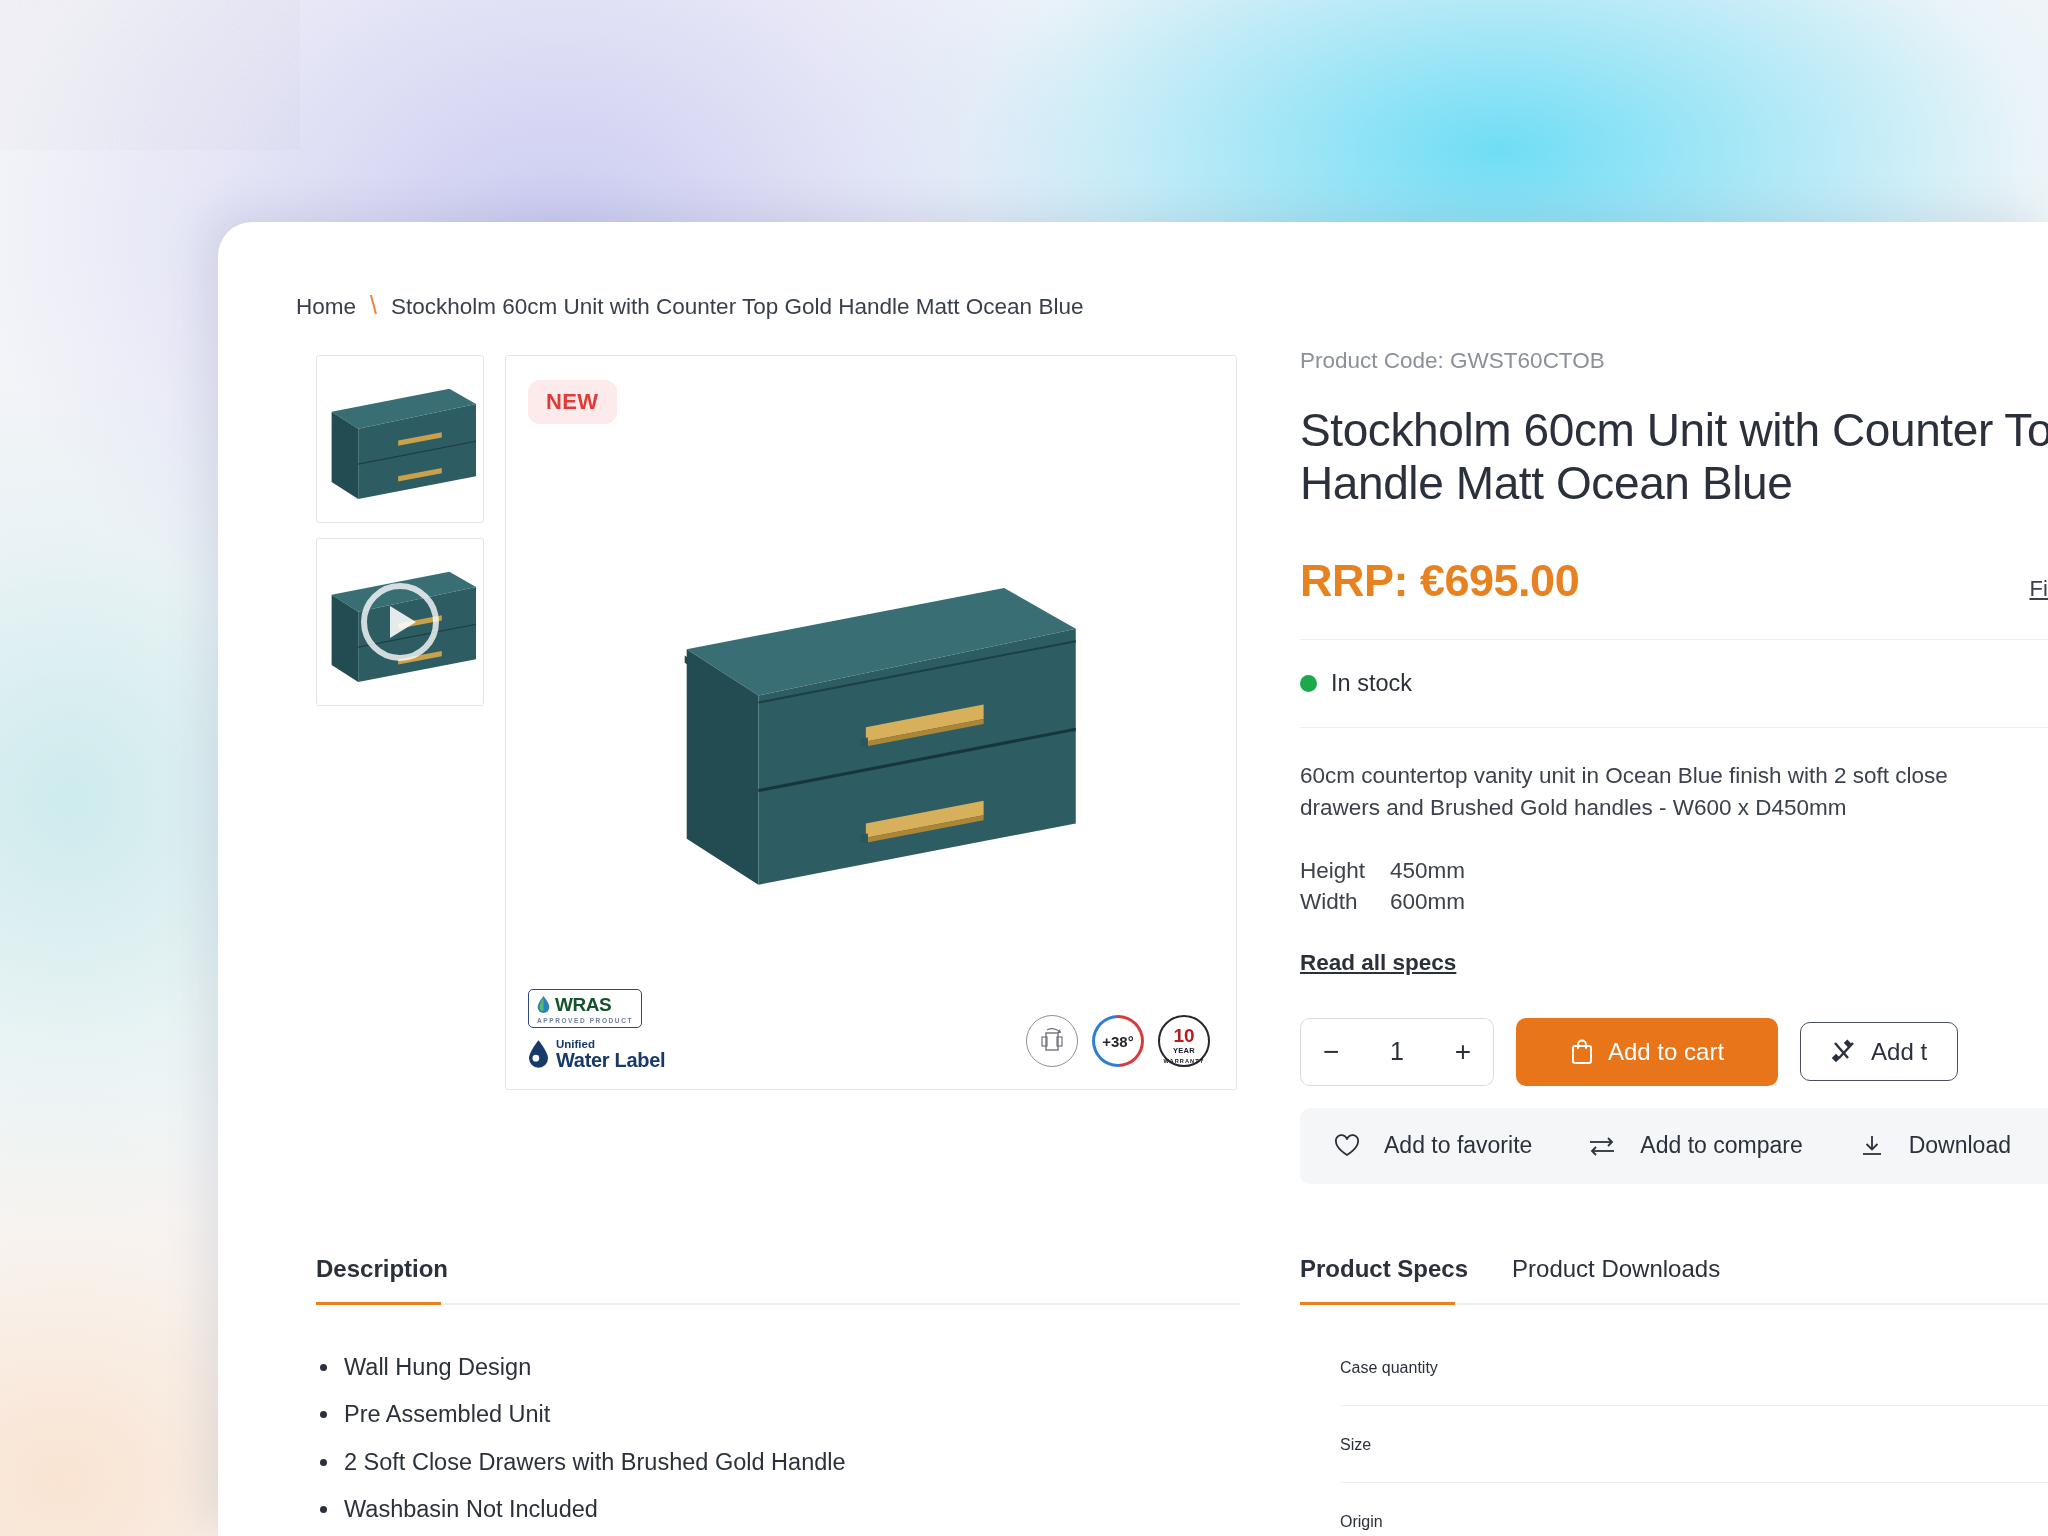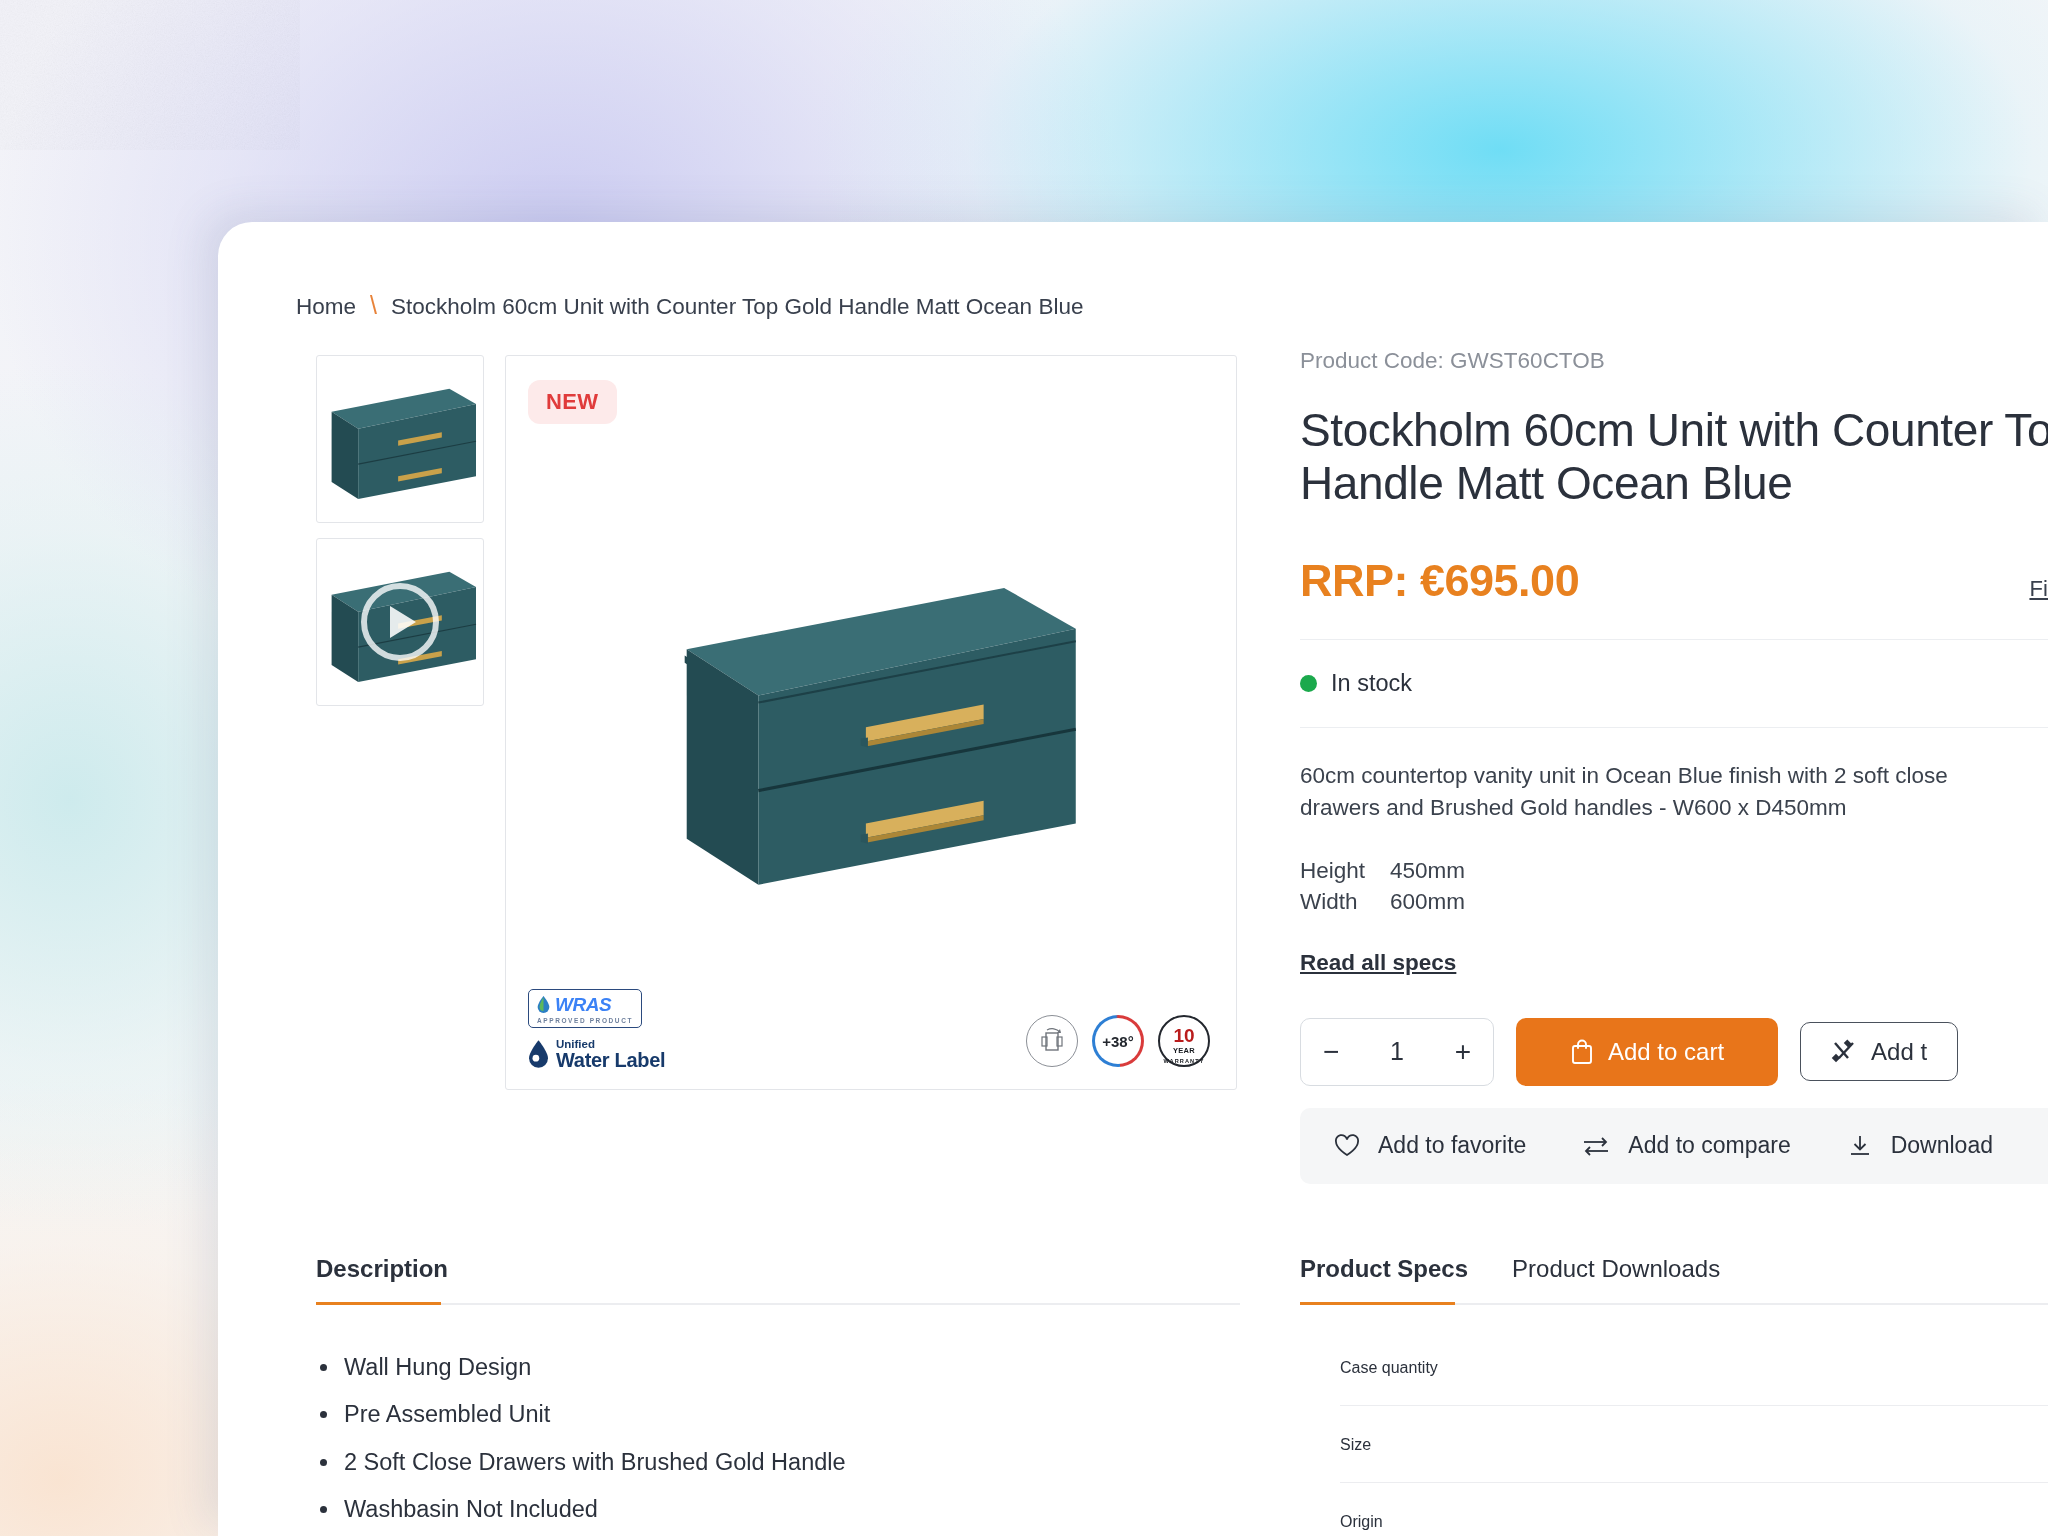--- a/index.html
+++ b/index.html
@@ -82,21 +82,21 @@
   }
   #hero-cab { position: absolute; left: 50%; top: 50%; transform: translate(-50%,-50%) scale(1.0); }
 
   #wras-block { position: absolute; left: 22px; bottom: 18px; }
   #wras-badge {
     display: inline-block; border: 1.5px solid #2b4a7e; border-radius: 5px;
     padding: 4px 8px 3px; background: #fff;
   }
   #wras-row { display: flex; align-items: center; gap: 5px; }
   .wras-drop { width: 13px; height: 17px; }
-  #wras-word { font-size: 19px; font-weight: 700; color: #3b82f6; letter-spacing: -.5px; font-style: italic; }
+  #wras-word { font-size: 19px; font-weight: 700; color: #14532d; letter-spacing: -.5px; }
   #wras-sub {
     font-size: 6.5px; color: #6d7f9c; letter-spacing: 1.6px;
     font-weight: 700; text-align: center; margin-top: 1px;
   }
   #uwl-row { display: flex; align-items: center; gap: 7px; margin-top: 10px; }
   .uwl-drop { width: 21px; height: 28px; }
   #uwl-text-a { font-size: 11.5px; font-weight: 700; color: #173a6b; line-height: 1.05; }
   #uwl-text-b { font-size: 20px; font-weight: 700; color: #173a6b; line-height: 1.05; letter-spacing: -.3px; }
 
   #image-badges {
@@ -181,21 +181,21 @@
     background: #fff; color: #2b313c; font-size: 24px;
     display: flex; align-items: center; gap: 14px;
     font-family: inherit; white-space: nowrap;
   }
   #secondary-row {
     margin-top: 22px; background: #f5f6f7; border-radius: 10px;
     height: 76px; display: flex; align-items: center;
     padding: 0 34px; gap: 56px;
   }
   .sec-action {
-    display: flex; align-items: center; gap: 18px;
+    display: flex; align-items: center; gap: 24px;
     font-size: 23px; color: #2b313c; white-space: nowrap;
   }
 
   
   #desc-section { position: absolute; left: 316px; top: 1255px; width: 924px; }
   #specs-section { position: absolute; left: 1300px; top: 1255px; width: 748px; }
   .tabs-bar {
     display: flex; gap: 44px; align-items: flex-end;
     border-bottom: 2px solid #ecedf0; padding-bottom: 18px; position: relative;
   }

